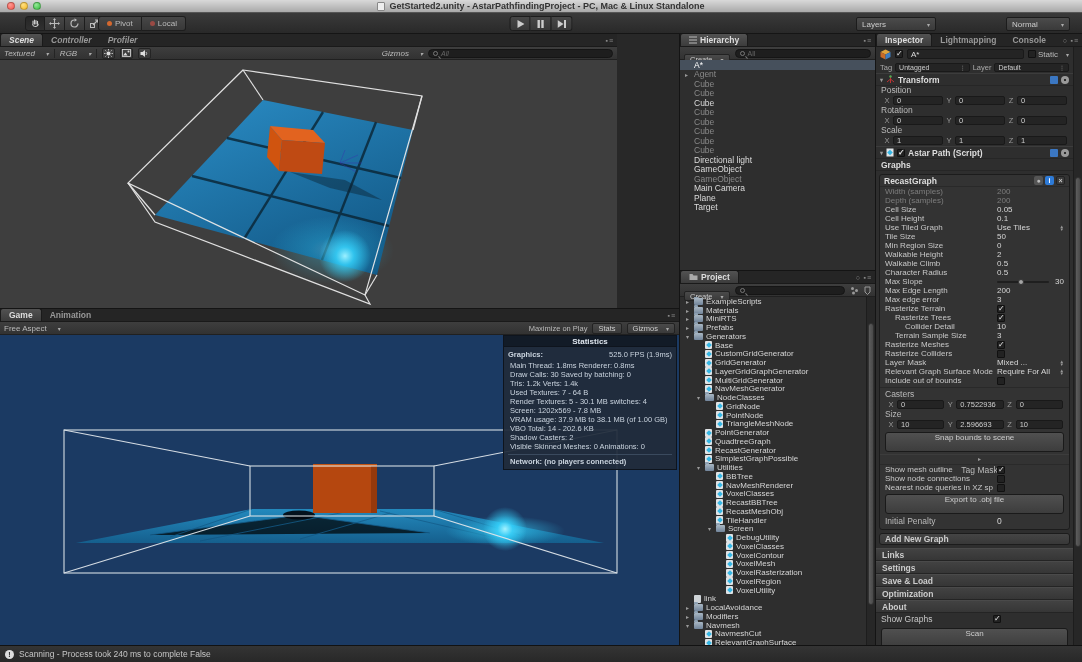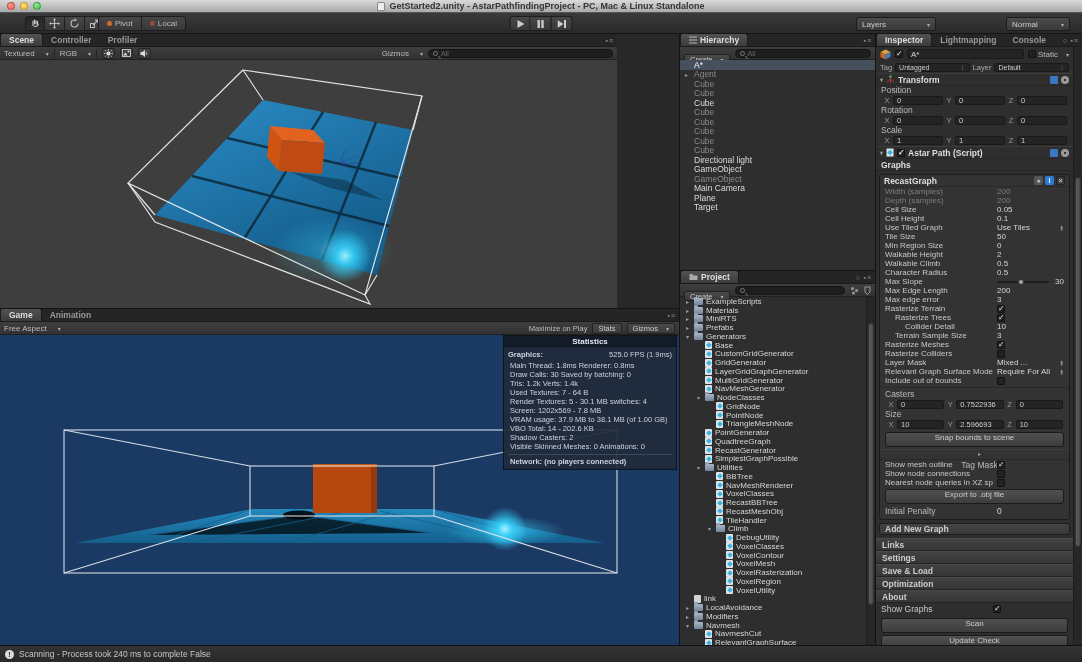--- a/index.html
+++ b/index.html
@@ -55,21 +55,21 @@
     border:1px solid #1a1a1a; border-bottom:none; }
   .pmenu { position:absolute; right:3px; top:3px; font-size:7px; color:#888; letter-spacing:1px;}
   .ptoolbar { height:13px; background:linear-gradient(#3e3e3e,#323232); border-bottom:1px solid #202020;
     display:flex; align-items:center; font-size:8px; color:#bbb; padding:0 4px; gap:5px;}
   .searchpill { flex:1; height:9px; background:#1e1e1e; border:1px solid #151515; border-radius:6px;
     display:flex; align-items:center; padding:0 4px; gap:3px; color:#666; font-size:7px;}
   .mag { width:5px; height:5px; border:1px solid #777; border-radius:50%; position:relative; flex:0 0 auto;}
   .mag::after{content:""; position:absolute; width:3px; height:1px; background:#777; transform:rotate(45deg); left:4px; top:5px;}
 
   
-  .scene-panel { left:0; top:34px; width:617px; height:274px; border-left:none;}
+  .scene-panel { left:0; top:34px; width:617px; height:274px; border-left:none;font-style:italic;}
   .scene-viewport { position:relative; width:679px; height:248px; background:#3e3e3e; overflow:hidden;}
   .gizmo-wrap { position:absolute; right:6px; top:4px; width:64px; text-align:center; }
   .persp-label { font-size:7px; color:#b5b5b5; margin-top:1px; }
   .cam-btn { position:absolute; right:14px; bottom:8px; width:18px; height:15px;
     background:#2f2f2f; border:1px solid #1c1c1c; border-radius:2px;
     display:flex; align-items:center; justify-content:center;}
   .tbicon { width:13px; height:11px; display:flex; align-items:center; justify-content:center;
     background:linear-gradient(#454545,#373737); border:1px solid #242424; border-radius:2px;}
   .sep { width:1px; height:9px; background:#242424; }
 
@@ -170,21 +170,21 @@
   .prow[data-type="check-on"] .chk, .prow[data-type="check-off"] .chk { display:inline-block; }
   .prow .slidertrack { display:none; }
   .prow[data-type="slider"] .slidertrack { display:inline-block; position:relative; width:52px; height:2px;
     background:#1f1f1f; border-radius:1px; margin-right:4px;}
   .prow[data-type="slider"] .slidertrack i { position:absolute; left:40%; top:-2px; width:6px; height:6px;
     background:#a5a5a5; border-radius:50%; border:1px solid #333;}
   .prow[data-type="slider"] .pval { margin-left:auto; }
   .prow .dd { display:none; margin-left:auto; flex-direction:column; line-height:3px; color:#999; font-size:4.5px;}
   .prow[data-type="dropdown"] .dd { display:inline-flex; }
   .divider { height:1px; background:#292929; margin:2px 0; }
-  .ibutton { display:block; width:calc(100% - 10px); margin:2px auto; height:15px;
+  .ibutton { display:block; width:calc(100% - 10px); margin:2px auto; height:20px;
     background:linear-gradient(#505050,#3d3d3d); border:1px solid #1a1a1a; border-radius:3px;
     color:#ccc; font-size:8px; text-align:center; line-height:10px;}
   .foldrow { height:11px; display:flex; align-items:center; gap:3px; padding-left:10px; color:#bbb;
     border-top:1px solid #3c3c3c; border-bottom:1px solid #2a2a2a;flex-direction:column; }
   .penaltyrow { height:10px; display:flex; align-items:center; padding:0 5px; color:#bbb;}
   .penaltyrow .plabel{flex:0 0 112px;}
   .addgraph { margin:3px 3px; height:12px; background:linear-gradient(#454545,#383838); border:1px solid #1c1c1c;
     border-radius:3px; color:#ccc; font-weight:bold; font-size:8.5px; padding-left:5px; line-height:11px;}
   .secbar { height:13px; background:linear-gradient(#424242,#363636); border-top:1px solid #4a4a4a;
     border-bottom:1px solid #242424; color:#ccc; font-weight:bold; font-size:8.5px; padding-left:6px; line-height:12px;}
@@ -724,21 +724,21 @@
             <span>RecastMeshObj</span>
           </div>
           <div class="trow" data-icon="script" data-depth="2">
             <span class="arrow"></span>
             <span class="icon"></span>
             <span>TileHandler</span>
           </div>
           <div class="trow" data-icon="folder" data-arrow="open" data-depth="2">
             <span class="arrow"></span>
             <span class="icon"></span>
-            <span>Climb</span>
+            <span>Screen</span>
           </div>
           <div class="trow" data-icon="script" data-depth="3">
             <span class="arrow"></span>
             <span class="icon"></span>
             <span>DebugUtility</span>
           </div>
           <div class="trow" data-icon="script" data-depth="3">
             <span class="arrow"></span>
             <span class="icon"></span>
             <span>VoxelClasses</span>

